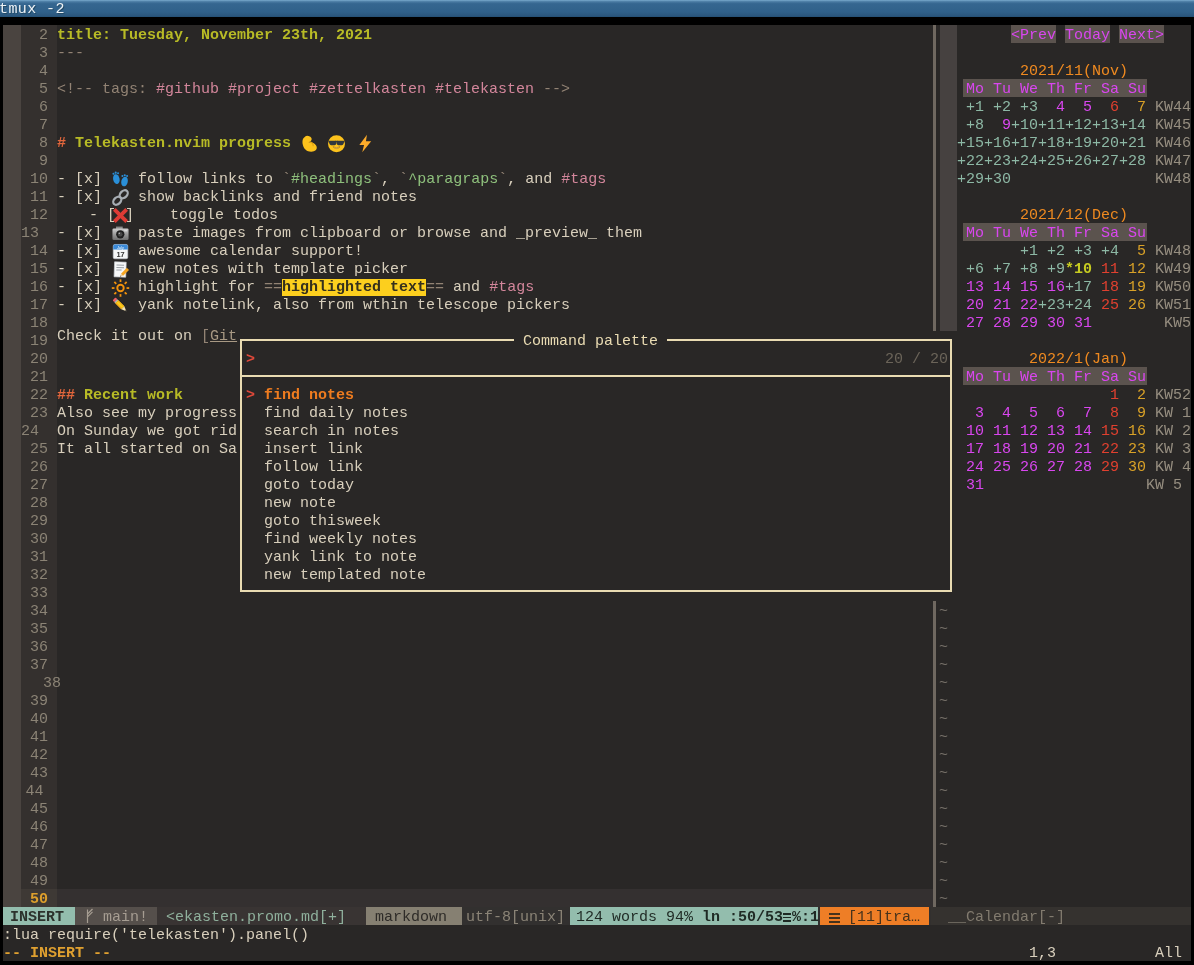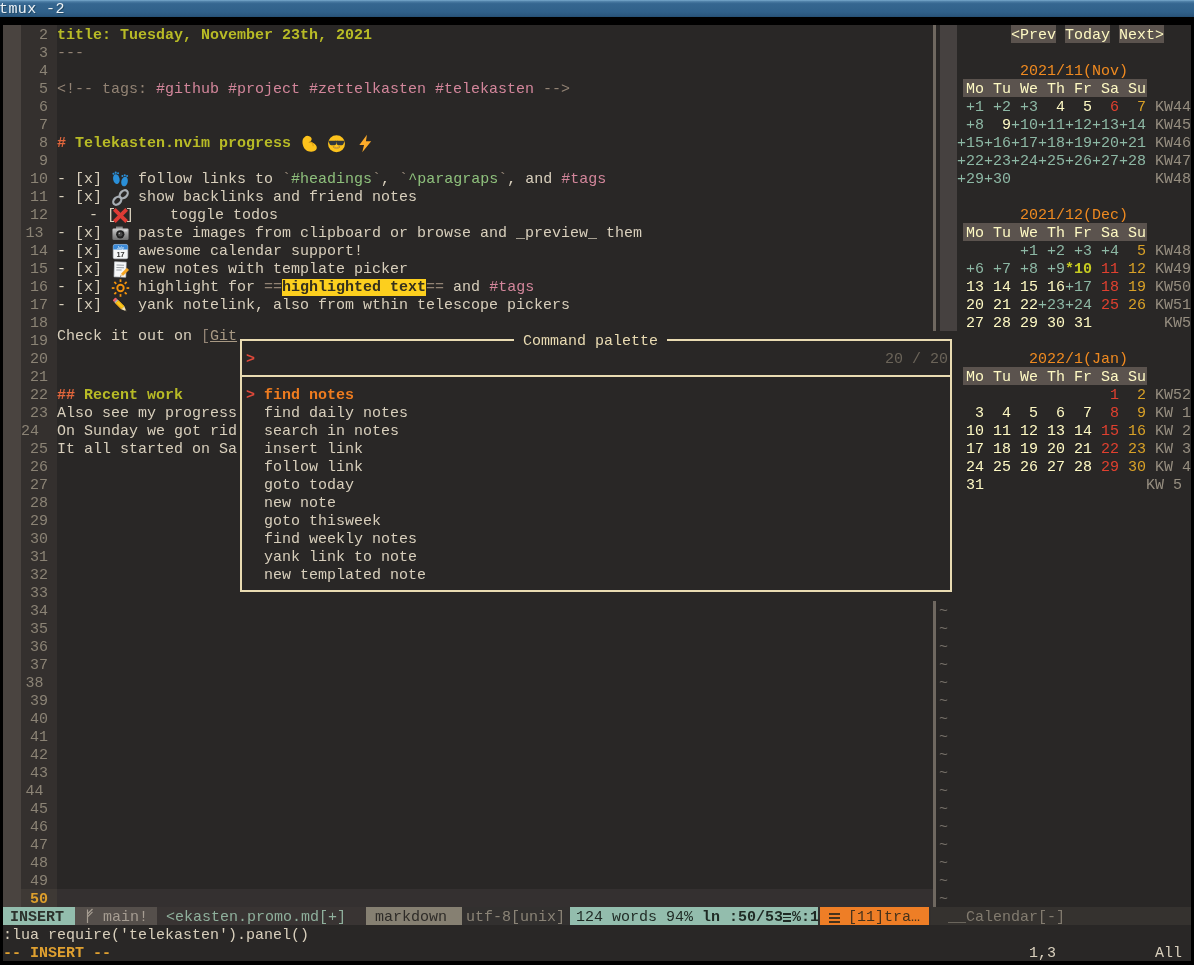--- a/index.html
+++ b/index.html
@@ -5,21 +5,21 @@
 .t{position:absolute;font:15px/18px "Liberation Mono",monospace;white-space:pre;color:#d8cfbc;letter-spacing:0}
 .b{font-weight:bold}
 .gry{color:#928374}
 .grn{color:#b8bb26;font-weight:bold}
 .pnk{color:#d3869b}
 .hdr{color:#e2663c;font-weight:bold}
 .aqu{color:#8ec07c}
 .lnk{color:#a89984;text-decoration:underline}
 .num{color:#8b8375}
 .tl{color:#8db8a5}
-.wd{color:#fef9c3}
+.wd{color:#d946ef}
 .red{color:#e0402f}
 .sun{color:#d9a127}
 .tdy{color:#c6cb21;font-weight:bold}
 .kw{color:#968e80}
 .ttl{color:#ef8a20}
 .pb{background:#e9dbb2}
 .abs{position:absolute}
 </style></head><body>
 <div id="scr">
 <div class="abs" style="left:0;top:0;width:1194px;height:17px;background:linear-gradient(180deg,#7aabce 0%,#4a7ba3 10%,#356690 22%,#30618a 70%,#2a567c 94%,#245073 100%)">
@@ -37,21 +37,21 @@
 <div class="t num" style="left:21px;top:45px;width:27px;text-align:right">3</div>
 <div class="t num" style="left:21px;top:63px;width:27px;text-align:right">4</div>
 <div class="t num" style="left:21px;top:81px;width:27px;text-align:right">5</div>
 <div class="t num" style="left:21px;top:99px;width:27px;text-align:right">6</div>
 <div class="t num" style="left:21px;top:117px;width:27px;text-align:right">7</div>
 <div class="t num" style="left:21px;top:135px;width:27px;text-align:right">8</div>
 <div class="t num" style="left:21px;top:153px;width:27px;text-align:right">9</div>
 <div class="t num" style="left:21px;top:171px;width:27px;text-align:right">10</div>
 <div class="t num" style="left:21px;top:189px;width:27px;text-align:right">11</div>
 <div class="t num" style="left:21px;top:207px;width:27px;text-align:right">12</div>
-<div class="t num" style="left:21px;top:225px;width:27px;text-align:center">13</div>
+<div class="t num" style="left:21px;top:225px;width:27px;text-align:left">13</div>
 <div class="t num" style="left:21px;top:243px;width:27px;text-align:right">14</div>
 <div class="t num" style="left:21px;top:261px;width:27px;text-align:right">15</div>
 <div class="t num" style="left:21px;top:279px;width:27px;text-align:right">16</div>
 <div class="t num" style="left:21px;top:297px;width:27px;text-align:right">17</div>
 <div class="t num" style="left:21px;top:315px;width:27px;text-align:right">18</div>
 <div class="t num" style="left:21px;top:333px;width:27px;text-align:right">19</div>
 <div class="t num" style="left:21px;top:351px;width:27px;text-align:right">20</div>
 <div class="t num" style="left:21px;top:369px;width:27px;text-align:right">21</div>
 <div class="t num" style="left:21px;top:387px;width:27px;text-align:right">22</div>
 <div class="t num" style="left:21px;top:405px;width:27px;text-align:right">23</div>
@@ -62,21 +62,21 @@
 <div class="t num" style="left:21px;top:495px;width:27px;text-align:right">28</div>
 <div class="t num" style="left:21px;top:513px;width:27px;text-align:right">29</div>
 <div class="t num" style="left:21px;top:531px;width:27px;text-align:right">30</div>
 <div class="t num" style="left:21px;top:549px;width:27px;text-align:right">31</div>
 <div class="t num" style="left:21px;top:567px;width:27px;text-align:right">32</div>
 <div class="t num" style="left:21px;top:585px;width:27px;text-align:right">33</div>
 <div class="t num" style="left:21px;top:603px;width:27px;text-align:right">34</div>
 <div class="t num" style="left:21px;top:621px;width:27px;text-align:right">35</div>
 <div class="t num" style="left:21px;top:639px;width:27px;text-align:right">36</div>
 <div class="t num" style="left:21px;top:657px;width:27px;text-align:right">37</div>
-<div class="t num" style="left:21px;top:675px;width:27px;text-align:center">38</div>
+<div class="t num" style="left:34px;top:675px;width:27px;text-align:right">38</div>
 <div class="t num" style="left:21px;top:693px;width:27px;text-align:right">39</div>
 <div class="t num" style="left:21px;top:711px;width:27px;text-align:right">40</div>
 <div class="t num" style="left:21px;top:729px;width:27px;text-align:right">41</div>
 <div class="t num" style="left:21px;top:747px;width:27px;text-align:right">42</div>
 <div class="t num" style="left:21px;top:765px;width:27px;text-align:right">43</div>
 <div class="t num" style="left:21px;top:783px;width:27px;text-align:center">44</div>
 <div class="t num" style="left:21px;top:801px;width:27px;text-align:right">45</div>
 <div class="t num" style="left:21px;top:819px;width:27px;text-align:right">46</div>
 <div class="t num" style="left:21px;top:837px;width:27px;text-align:right">47</div>
 <div class="t num" style="left:21px;top:855px;width:27px;text-align:right">48</div>

